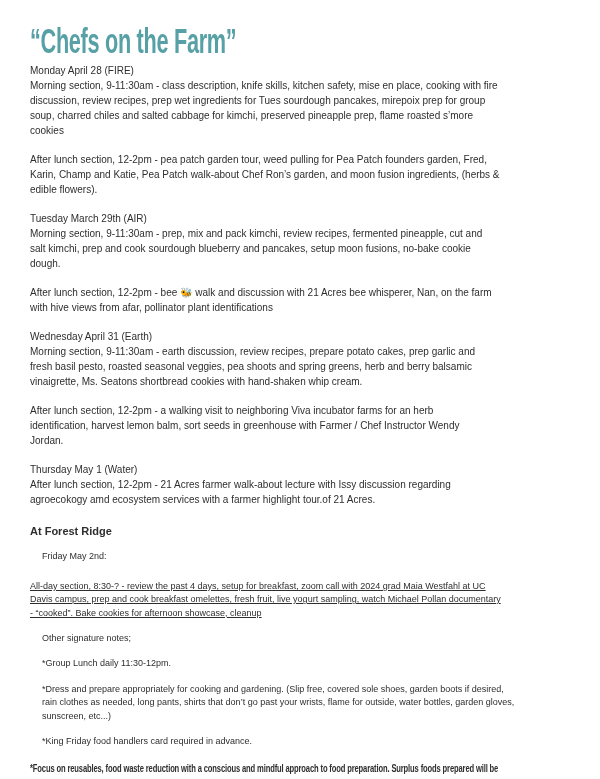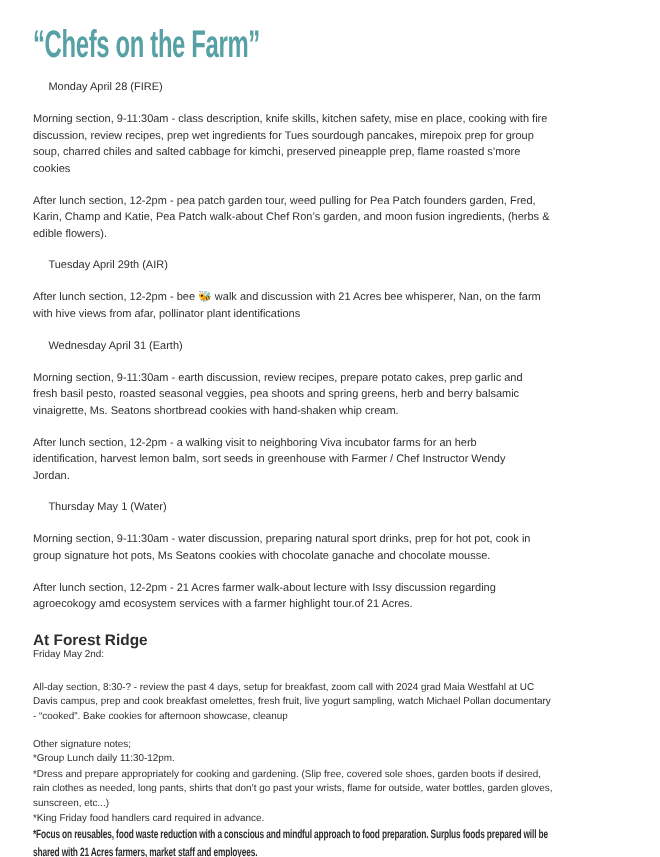--- a/index.html
+++ b/index.html
@@ -19,28 +19,28 @@
     letter-spacing:-0.5px;
     white-space:nowrap;
     transform:scaleX(0.62);
     transform-origin:0 0;
     margin:0 0 5px 0;
   }
 
   
   .s1 { font-size:10px; line-height:15px; }
   .s1 .section-heading { font-weight:bold; font-size:10.5px; }
-  .s1 .day-label { margin:14px; }
+  .s1 .day-label { margin:0; }
   .s1 .para { white-space:pre-line; margin:0 0 14px 0; }
 
   
   .s2 { font-size:9px; line-height:13.4px; margin-top:18px; }
-  .s2 .section-heading { font-weight:bold; font-size:14px; }
-  .s2 .para { white-space:pre-line; margin:16px 0 12px 0; }
-  .s2 .note-line { white-space:pre-line; margin:0; }
+  .s2 .section-heading { font-weight:bold; font-size:11px; }
+  .s2 .para { white-space:pre-line; margin:16px 0 12px 0;text-decoration:underline; }
+  .s2 .note-line { white-space:pre-line; margin:12px; }
 
   .bold-footer {
     font-weight:bold;
     font-size:11px;
     line-height:16px;
     letter-spacing:-0.2px;
     width:780px;
     white-space:pre-line;
     transform:scaleX(0.69);
     transform-origin:0 0;
@@ -61,39 +61,40 @@
       <div class="para">Morning section, 9-11:30am - class description, knife skills, kitchen safety, mise en place, cooking with fire
 discussion, review recipes, prep wet ingredients for Tues sourdough pancakes, mirepoix prep for group
 soup, charred chiles and salted cabbage for kimchi, preserved pineapple prep, flame roasted s’more
 cookies</div>
       <div class="para">After lunch section, 12-2pm - pea patch garden tour, weed pulling for Pea Patch founders garden,  Fred,
 Karin, Champ and Katie, Pea Patch walk-about Chef Ron’s garden, and moon fusion ingredients, (herbs &amp;
 edible flowers).</div>
     </div>
 
     <div>
-      <div class="day-label">Tuesday April 29th (AIR)</div>
+      <div class="day-label">Tuesday March 29th (AIR)</div>
+      <div class="para">Morning section, 9-11:30am  - prep,  mix and pack kimchi, review recipes, fermented pineapple, cut and
+salt kimchi, prep and cook sourdough blueberry and pancakes, setup moon fusions, no-bake cookie
+dough.</div>
       <div class="para">After lunch section, 12-2pm - bee 🐝 walk and discussion with 21 Acres bee whisperer, Nan, on the farm
 with hive views from afar, pollinator plant identifications</div>
     </div>
 
     <div>
       <div class="day-label">Wednesday April 31 (Earth)</div>
       <div class="para">Morning section, 9-11:30am  - earth discussion, review recipes, prepare potato cakes, prep garlic and
 fresh basil pesto, roasted seasonal veggies, pea shoots and spring greens, herb and berry balsamic
 vinaigrette, Ms. Seatons shortbread cookies with hand-shaken whip cream.</div>
       <div class="para">After lunch section, 12-2pm - a walking visit to neighboring Viva incubator farms for an herb
 identification,  harvest lemon balm, sort seeds in greenhouse with Farmer / Chef Instructor Wendy
 Jordan.</div>
     </div>
 
     <div>
       <div class="day-label">Thursday May 1 (Water)</div>
-      <div class="para">Morning section, 9-11:30am  - water discussion, preparing natural sport drinks, prep for hot pot, cook in
-group signature hot pots, Ms Seatons cookies with chocolate ganache and chocolate mousse.</div>
       <div class="para">After lunch section, 12-2pm - 21 Acres farmer walk-about lecture with Issy discussion regarding
 agroecokogy amd ecosystem  services with a farmer highlight tour.of 21 Acres.</div>
     </div>
   </div>
 
   <div class="s2">
     <div class="section-heading">At Forest Ridge</div>
     <div class="note-line">Friday May 2nd:</div>
     <div class="para">All-day section, 8:30-?  - review the past 4 days, setup for breakfast, zoom call with 2024 grad Maia Westfahl at UC
 Davis campus, prep and cook breakfast omelettes, fresh fruit, live yogurt sampling, watch Michael Pollan documentary

